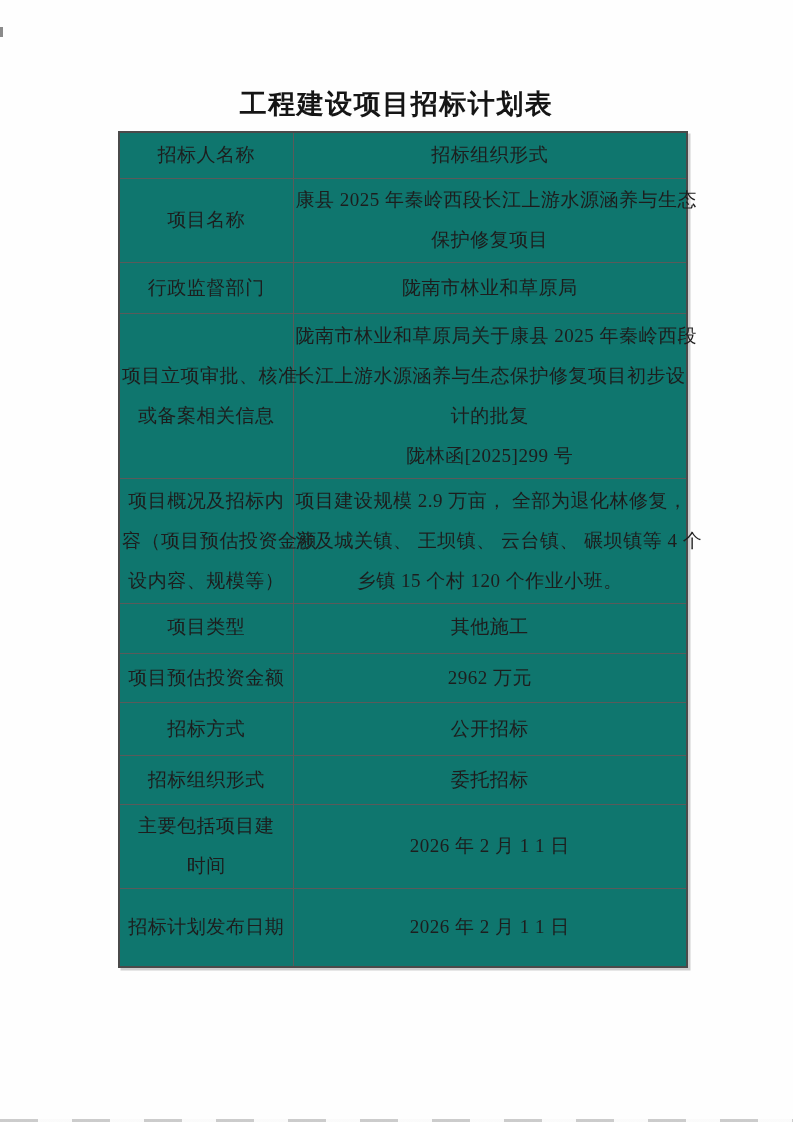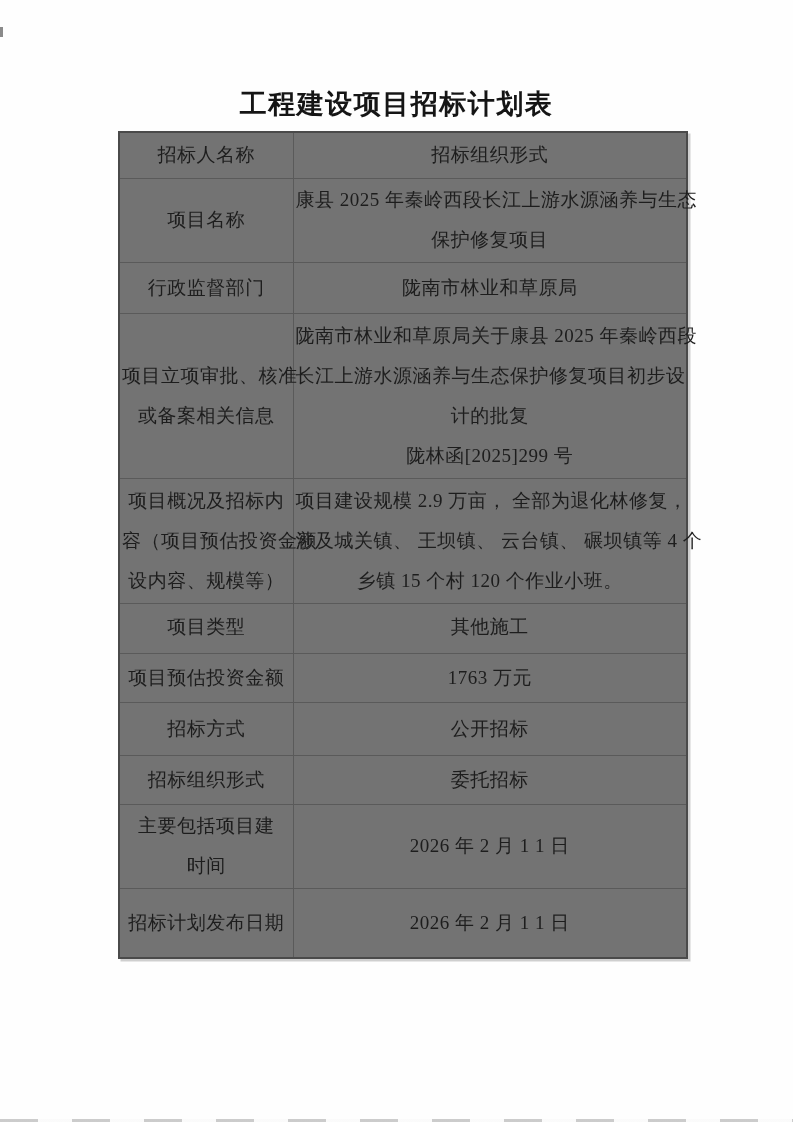--- a/index.html
+++ b/index.html
@@ -34,21 +34,21 @@
   }
   table.bid-table {
     position: absolute;
     left: 118px;
     top: 131px;
     width: 568px;
     border-collapse: collapse;
     table-layout: fixed;
     border: 2px solid #4a4a4a;
     box-shadow: 2.5px 2.5px 0 rgba(150,150,150,0.45);
-    background: #737373;
+    background: #0f766e;
     padding-left: 16px;
   }
   table.bid-table td {
     border: 1.6px solid #5a5a5a;
     vertical-align: middle;
     text-align: center;
     font-size: 19px;
     padding: 0 2px;
     overflow: visible;
   }
@@ -145,21 +145,21 @@
           </td>
           <td>
             <div class="cell-line">其他施工</div>
           </td>
         </tr>
         <tr style="height: 49px;">
           <td>
             <div class="cell-line">项目预估投资金额</div>
           </td>
           <td>
-            <div class="cell-line">1763 万元</div>
+            <div class="cell-line">2962 万元</div>
           </td>
         </tr>
         <tr style="height: 53px;">
           <td>
             <div class="cell-line">招标方式</div>
           </td>
           <td>
             <div class="cell-line">公开招标</div>
           </td>
         </tr>
@@ -173,21 +173,21 @@
         </tr>
         <tr style="height: 84px;">
           <td>
             <div class="cell-line">主要包括项目建</div>
             <div class="cell-line">时间</div>
           </td>
           <td>
             <div class="cell-line">2026 年 2 月 1 1 日</div>
           </td>
         </tr>
-        <tr style="height: 70px;">
+        <tr style="height: 79px;">
           <td>
             <div class="cell-line">招标计划发布日期</div>
           </td>
           <td>
             <div class="cell-line">2026 年 2 月 1 1 日</div>
           </td>
         </tr>
       </tbody>
   </table>
 

